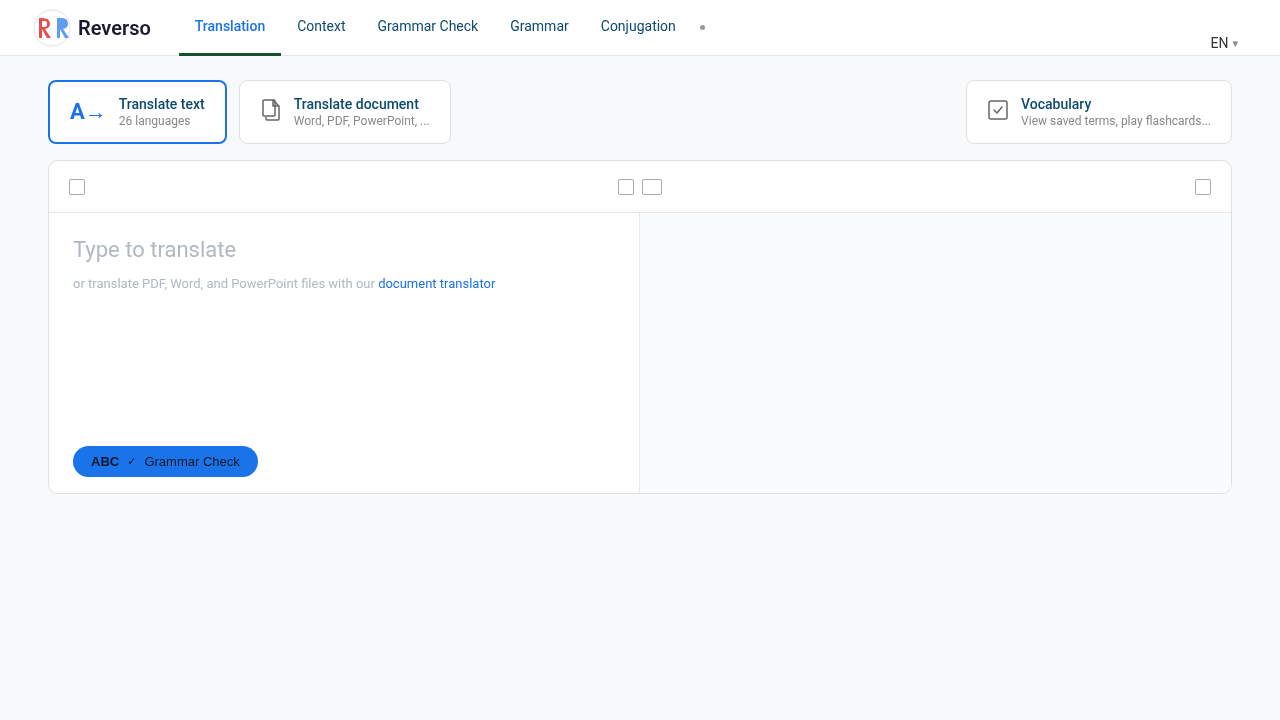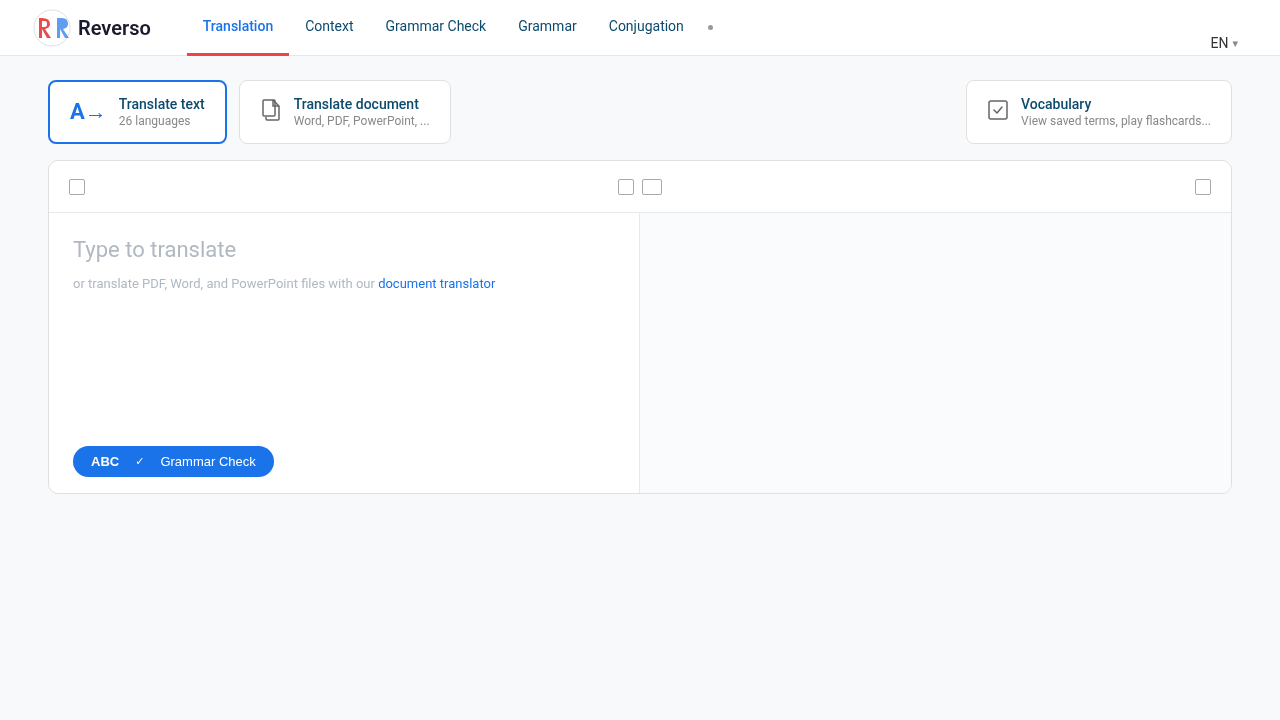--- a/index.html
+++ b/index.html
@@ -22,21 +22,21 @@
       align-items: center;
       padding: 0 32px;
       height: 56px;
       border-bottom: 1px solid #e8e8e8;
       background: #fff;
     }
 
     .logo-wrap {
       display: flex;
       align-items: center;
-      margin-right: 36px;
+      margin-right: 28px;
       text-decoration: none;
     }
 
     .logo-icon {
       width: 40px;
       height: 40px;
       margin-right: 6px;
     }
 
     .nav-links {
@@ -53,21 +53,21 @@
       cursor: pointer;
       text-decoration: none;
       border-bottom: 3px solid transparent;
       height: 56px;
       display: flex;
       align-items: center;
     }
 
     .nav-item.active {
       color: #1a73e8;
-      border-bottom: 3px solid #ef4444;
+      border-bottom: 3px solid #14532d;
       font-weight: 500;
     }
 
     .nav-dot {
       width: 5px;
       height: 5px;
       background: #999;
       border-radius: 50%;
       margin: 0 8px;
     }
@@ -208,23 +208,23 @@
       color: #1a73e8;
       text-decoration: none;
     }
 
     .grammar-check-btn {
       position: absolute;
       bottom: 16px;
       left: 24px;
       display: flex;
       align-items: center;
-      gap: 16px;
+      gap: 8px;
       background: #1a73e8;
-      color: #ffffff;
+      color: #0f172a;
       border: none;
       border-radius: 20px;
       padding: 8px 18px;
       font-size: 13px;
       font-weight: 500;
       cursor: pointer;
       margin-top: 13px;
     }
 
     .grammar-icon {

